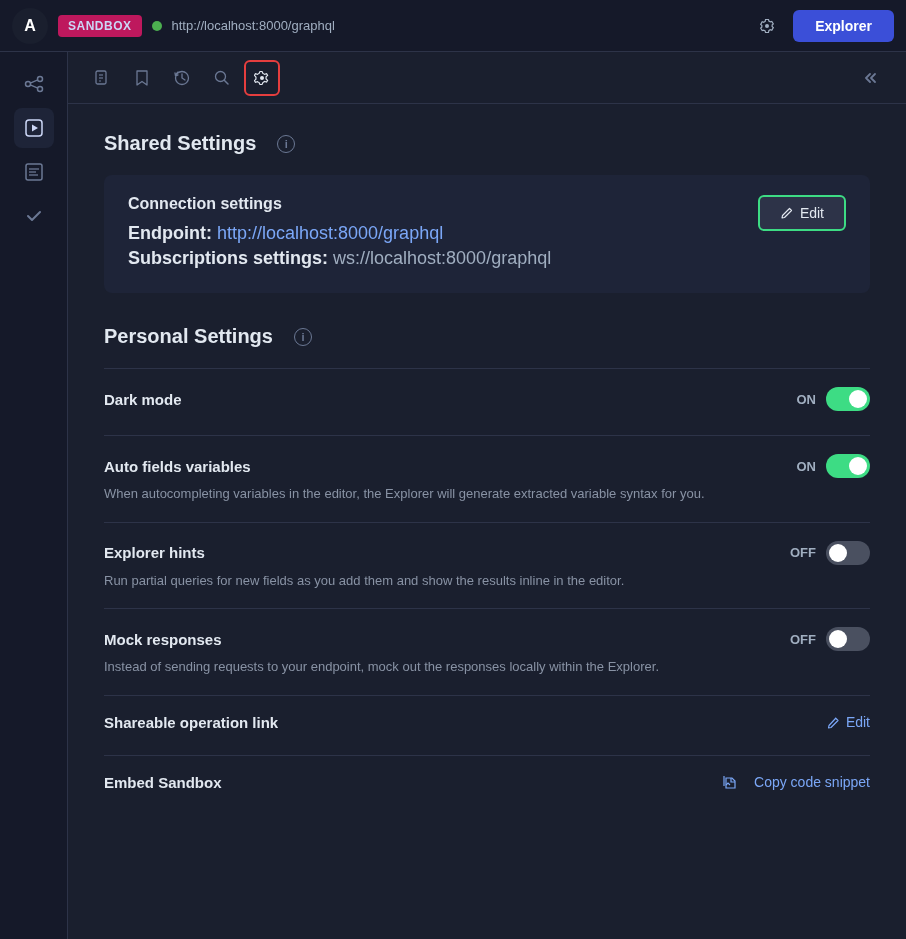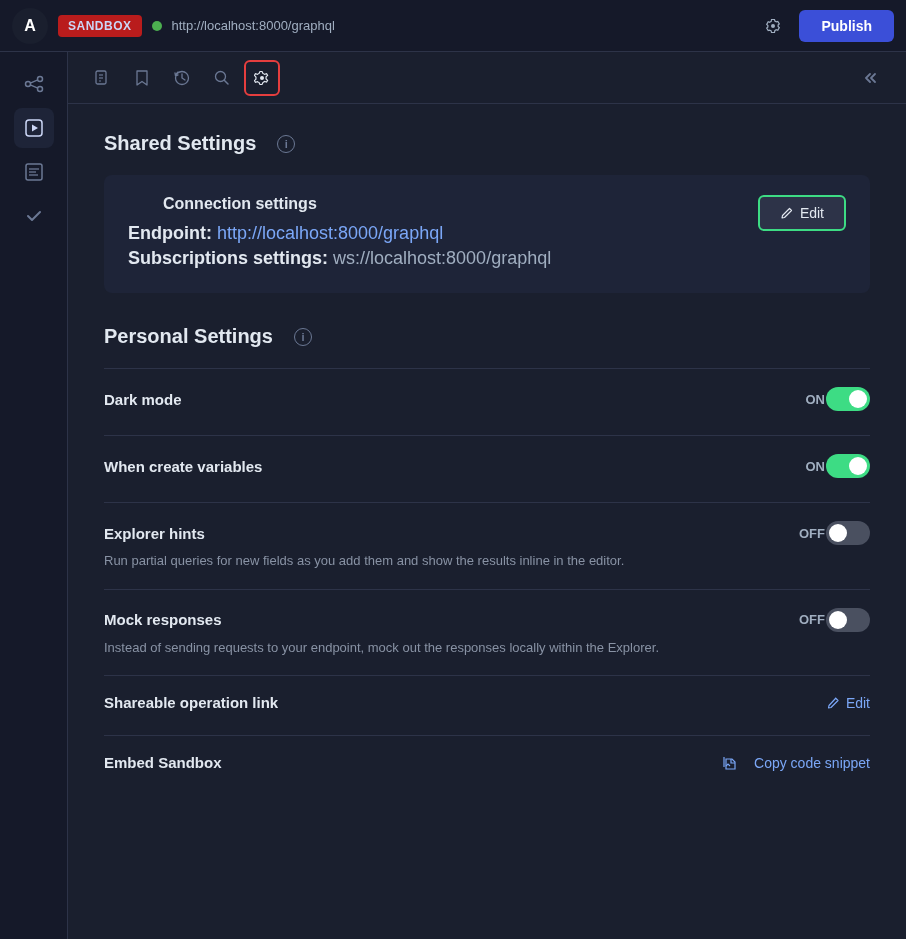--- a/index.html
+++ b/index.html
@@ -25,21 +25,21 @@
     .logo-btn {
       width: 36px; height: 36px;
       background: #1a1f2e;
       border-radius: 50%;
       display: flex; align-items: center; justify-content: center;
       font-weight: 700; font-size: 16px; color: #fff;
       border: none; cursor: pointer;
       flex-shrink: 0;
     }
     .sandbox-badge {
-      background: #b91c1c;
+      background: #be185d;
       border-radius: 4px;
       padding: 4px 10px;
       font-size: 12px;
       font-weight: 700;
       letter-spacing: 0.5px;
       color: #ccd6f6;
     }
     .url-indicator {
       width: 10px; height: 10px;
       background: #4caf50;
@@ -180,21 +180,20 @@
       justify-content: space-between;
       align-items: flex-start;
       margin-bottom: 32px;
     }
     .connection-info {}
     .connection-title {
       font-size: 16px;
       font-weight: 700;
       color: #e2e8f0;
       margin-bottom: 10px;
-      margin-left: 35px;
     }
     .connection-row {
       font-size: 18px;
       margin-bottom: 4px;
       color: #a0aec0;
     }
     .connection-row strong {
       color: #e2e8f0;
       font-weight: 600;
     }
@@ -240,21 +239,21 @@
       margin-bottom: 6px;
     }
     .setting-name {
       font-size: 15px;
       font-weight: 600;
       color: #e2e8f0;
     }
     .setting-status-area {
       display: flex;
       align-items: center;
-      gap: 1px;
+      gap: 10px;
     }
     .status-label {
       font-size: 13px;
       font-weight: 600;
       color: #a0aec0;
     }
     .setting-desc {
       font-size: 13px;
       color: #8892a4;
       line-height: 1.5;
@@ -338,21 +337,21 @@
   </button>
   <span class="sandbox-badge">SANDBOX</span>
   <div class="url-indicator"></div>
   <span class="url-text">http://localhost:8000/graphql</span>
   <button class="gear-btn-top">
     <svg width="16" height="16" viewBox="0 0 16 16" fill="none">
       <path d="M8 10a2 2 0 100-4 2 2 0 000 4z" fill="#a0aec0"></path>
       <path fill-rule="evenodd" clip-rule="evenodd" d="M6.5 1.5h3l.4 1.6a5.5 5.5 0 011.3.75l1.6-.5 1.5 2.6-1.2 1.1a5.5 5.5 0 010 1.5l1.2 1.1-1.5 2.6-1.6-.5a5.5 5.5 0 01-1.3.75L9.5 14.5h-3l-.4-1.6a5.5 5.5 0 01-1.3-.75l-1.6.5-1.5-2.6 1.2-1.1a5.5 5.5 0 010-1.5L1.7 6.35l1.5-2.6 1.6.5a5.5 5.5 0 011.3-.75L6.5 1.5z" stroke="#a0aec0" stroke-width="1.2" fill="none"></path>
     </svg>
   </button>
-  <button class="publish-btn">Publish</button>
+  <button class="publish-btn">Explorer</button>
 </div>
 
 <div class="layout">
 
   <div class="sidebar">
     <div class="sidebar-icon">
       <svg width="20" height="20" viewBox="0 0 20 20" fill="none">
         <circle cx="4" cy="10" r="2.5" stroke="#6b7894" stroke-width="1.5"></circle>
         <circle cx="16" cy="5" r="2.5" stroke="#6b7894" stroke-width="1.5"></circle>
         <circle cx="16" cy="15" r="2.5" stroke="#6b7894" stroke-width="1.5"></circle>
@@ -466,26 +465,27 @@
             <span class="setting-name">Dark mode</span>
             <div class="setting-status-area">
               <span class="status-label">ON</span>
               <button class="toggle on"></button>
             </div>
           </div>
         </div>
 
         <div class="setting-row">
           <div class="setting-row-top">
-            <span class="setting-name">When create variables</span>
+            <span class="setting-name">Auto fields variables</span>
             <div class="setting-status-area">
               <span class="status-label">ON</span>
               <button class="toggle on"></button>
             </div>
           </div>
+          <div class="setting-desc">When autocompleting variables in the editor, the Explorer will generate extracted variable syntax for you.</div>
         </div>
 
         <div class="setting-row">
           <div class="setting-row-top">
             <span class="setting-name">Explorer hints</span>
             <div class="setting-status-area">
               <span class="status-label">OFF</span>
               <button class="toggle off"></button>
             </div>
           </div>

